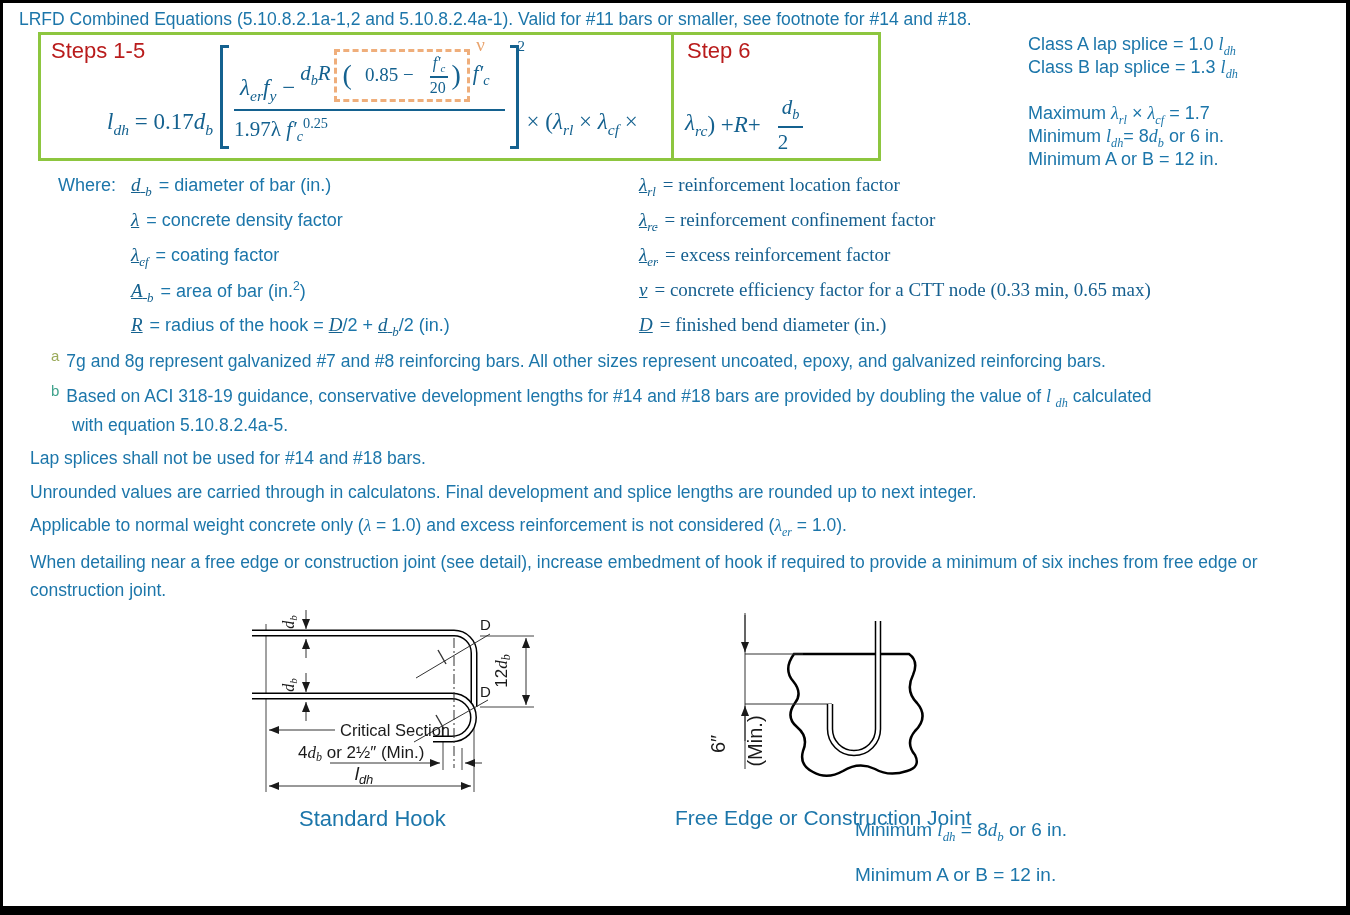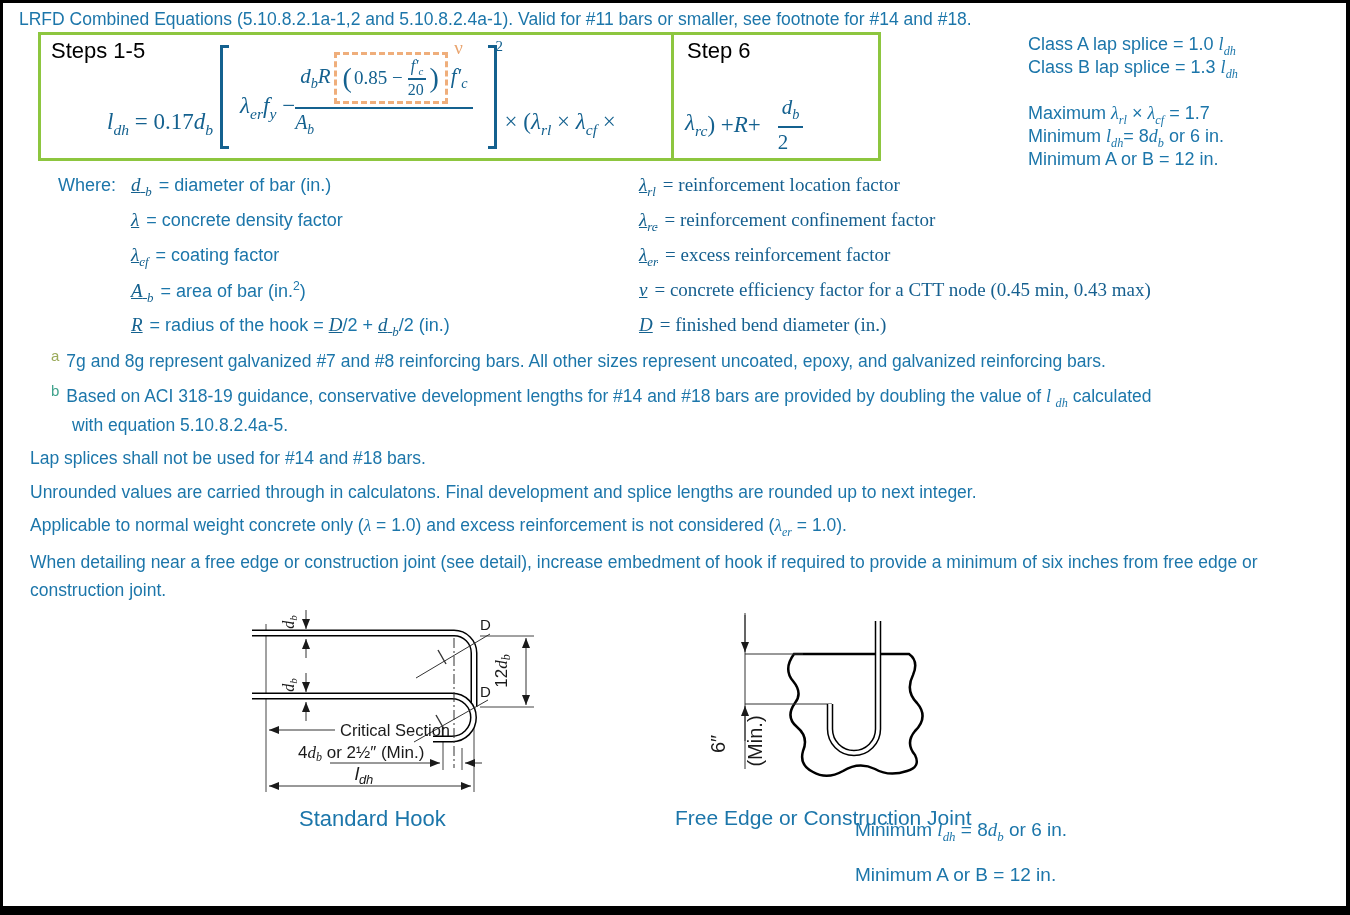--- a/index.html
+++ b/index.html
@@ -13,21 +13,21 @@
   .rm   { font-family:"Liberation Serif", serif; font-style:normal; }
   .abs  { position:absolute; }
   sub { font-size:68%; }
   sup { font-size:68%; }
 
   #title { left:16px; top:6px; font-size:17.5px; color:#1c76aa; white-space:nowrap; }
 
   
   #greenbox { left:35px; top:29px; width:843px; height:129px; border:3px solid #8dc63f; box-sizing:border-box; }
   #greendivider { left:668px; top:29px; width:3px; height:129px; background:#8dc63f; }
-  .steplabel { font-size:22px; color:#000000; }
+  .steplabel { font-size:22px; color:#b91c1c; }
   #steps15-label { left:48px; top:35px; }
   #step6-label  { left:684px; top:35px; }
 
   
   .eqwrap { color:#14618f; font-family:"Liberation Serif", serif; font-size:23px; display:flex; align-items:center; }
   #eq-part1 { left:104px; top:32px; height:124px; }
   #eq-part2 { left:682px; top:60px; height:124px; }
   .eq-lead, .eq-tail { transform:translateY(27px); white-space:nowrap; }
   .eq-tail { margin-left:8px; }
   .lbrack { width:9px; height:104px; border:3px solid #14618f; border-right:none; margin:0 5px 0 7px; box-sizing:border-box; }
@@ -39,21 +39,21 @@
   .main > .den { padding-top:4px; font-size:21px; }
   .inner > .num { display:flex; align-items:center; padding:0 5px 3px; font-size:21px; }
   .inner > .den { padding-top:2px; font-size:20px; }
   .mini { display:inline-flex; margin:0 3px; font-size:16px; }
   .mini > .num { padding:0 3px 1px; }
   .mini > .den { padding-top:1px; font-style:normal; }
   .nlead { transform:translateY(13px); white-space:nowrap; }
   .dashwrap { position:relative; display:inline-flex; margin:0 3px; }
   .dashbox { display:inline-flex; align-items:center; border:3px dashed #efae7b; padding:2px 6px; }
   .paren { font-size:28px; font-style:normal; line-height:1; }
-  .lead085 { font-size:19px; font-style:normal; margin:0 2px; }
+  .lead085 { font-size:19px; font-style:normal; margin:0 13px; }
   .nu { position:absolute; top:-15px; right:-15px; font-size:19px; color:#e9a46e; }
   .small2 { font-size:21px; margin-left:17px; }
   .small2 > .num { padding:0 4px 2px; }
   .small2 > .den { padding-top:2px; font-style:normal; }
 
   
   .info-line { left:1025px; font-size:18px; color:#1c76aa; white-space:nowrap; }
 
   
   .where-sym { font-family:"Liberation Serif", serif; font-style:italic; font-size:19px; color:#14618f; margin-right:7px;text-decoration:underline; }
@@ -96,23 +96,23 @@
                 <div class="frac mini">
                   <div class="num"><span class="it"><span>f′</span><sub>c</sub></span></div>
                   <div class="den">20</div>
                 </div>
                 <span class="paren">)</span>
               </span>
               <span class="nu">ν</span>
             </span>
             <span class="it"><span>f′</span><sub>c</sub></span>
           </div>
-          <div class="den"><span class="it"><span>A</span><sub>b</sub></span></div>
         </div>
       </div>
+      <div class="den"><span class="rm">1.97λ </span><span class="it"><span>f′</span><sub>c</sub></span><sup class="rm">0.25</sup></div>
     </div>
     <div class="rbrack">
         <span class="br2 rm">2</span>
       </div>
     <span class="eq-tail"><span class="rm">× (</span><span class="it"><span>λ</span><sub>rl</sub></span><span class="rm"> × </span><span class="it"><span>λ</span><sub>cf</sub></span><span class="rm"> ×</span></span>
   </div>
 
   <div id="eq-part2" class="abs eqwrap">
     <span class="it"><span>λ</span><sub>rc</sub></span>
       <span class="rm">) + </span>
@@ -134,21 +134,21 @@
 
   <div class="abs where-row" style="left:128px; top:171px"><span class="where-sym"><span>d</span> <sub>b</sub></span><span>= diameter of bar (in.)</span></div>
   <div class="abs where-row" style="left:128px; top:206px"><span class="where-sym">λ</span><span>= concrete density factor</span></div>
   <div class="abs where-row" style="left:128px; top:241px"><span class="where-sym"><span>λ</span><sub>cf</sub></span><span>= coating factor</span></div>
   <div class="abs where-row" style="left:128px; top:276px"><span class="where-sym"><span>A</span> <sub>b</sub></span><span>=  area of bar (in.</span><sup>2</sup><span>)</span></div>
   <div class="abs where-row" style="left:128px; top:311px"><span class="where-sym">R</span><span>= radius of the hook = </span><span class="where-sym" style="margin-right:0">D</span><span>/2 + </span><span class="where-sym" style="margin-right:0"><span>d</span> <sub>b</sub></span><span>/2 (in.)</span></div>
 
   <div class="abs where-row where-right" style="left:636px; top:171px"><span class="where-sym"><span>λ</span><sub>rl</sub></span><span>= reinforcement location factor</span></div>
   <div class="abs where-row where-right" style="left:636px; top:206px"><span class="where-sym"><span>λ</span><sub>rc</sub></span><span>= reinforcement confinement factor</span></div>
   <div class="abs where-row where-right" style="left:636px; top:241px"><span class="where-sym"><span>λ</span><sub>er</sub></span><span>= excess reinforcement factor</span></div>
-  <div class="abs where-row where-right" style="left:636px; top:276px"><span class="where-sym">ν</span><span>= concrete efficiency factor for a CTT node (0.45 min, 0.43 max)</span></div>
+  <div class="abs where-row where-right" style="left:636px; top:276px"><span class="where-sym">ν</span><span>= concrete efficiency factor for a CTT node (0.33 min, 0.65 max)</span></div>
   <div class="abs where-row where-right" style="left:636px; top:311px"><span class="where-sym">D</span><span>= finished bend diameter (in.)</span></div>
 
   <div class="abs note" style="left:48px; top:348px"><span class="fnmark" style="color:#9aaa5a">a</span><span>7g and 8g represent galvanized #7 and #8 reinforcing bars. All other sizes represent uncoated, epoxy, and galvanized reinforcing bars.</span></div>
   <div class="abs note" style="left:48px; top:383px"><span class="fnmark" style="color:#3fa28c">b</span><span>Based on ACI 318-19 guidance, conservative development lengths for #14 and #18 bars are provided by doubling the value of </span><span class="it" style="font-size:18px"><span>l</span> <sub>dh</sub></span><span> calculated</span></div>
   <div class="abs note" style="left:69px; top:412px">with equation 5.10.8.2.4a-5.</div>
 
   <div class="abs note" style="left:27px; top:445px">Lap splices shall not be used for #14 and #18 bars.</div>
   <div class="abs note" style="left:27px; top:479px">Unrounded values are carried through in calculatons. Final development and splice lengths are rounded up to next integer.</div>
   <div class="abs note" style="left:27px; top:512px"><span>Applicable to normal weight concrete only (</span><span class="it">λ</span><span> = 1.0) and excess reinforcement is not considered (</span><span class="it"><span>λ</span><sub>er</sub></span><span> = 1.0).</span></div>
   <div class="abs note" style="left:27px; top:545px; width:1322px; line-height:28px">When detailing near a free edge or construction joint (see detail), increase embedment of hook if required to provide a minimum of six inches from free edge or construction joint.</div>

